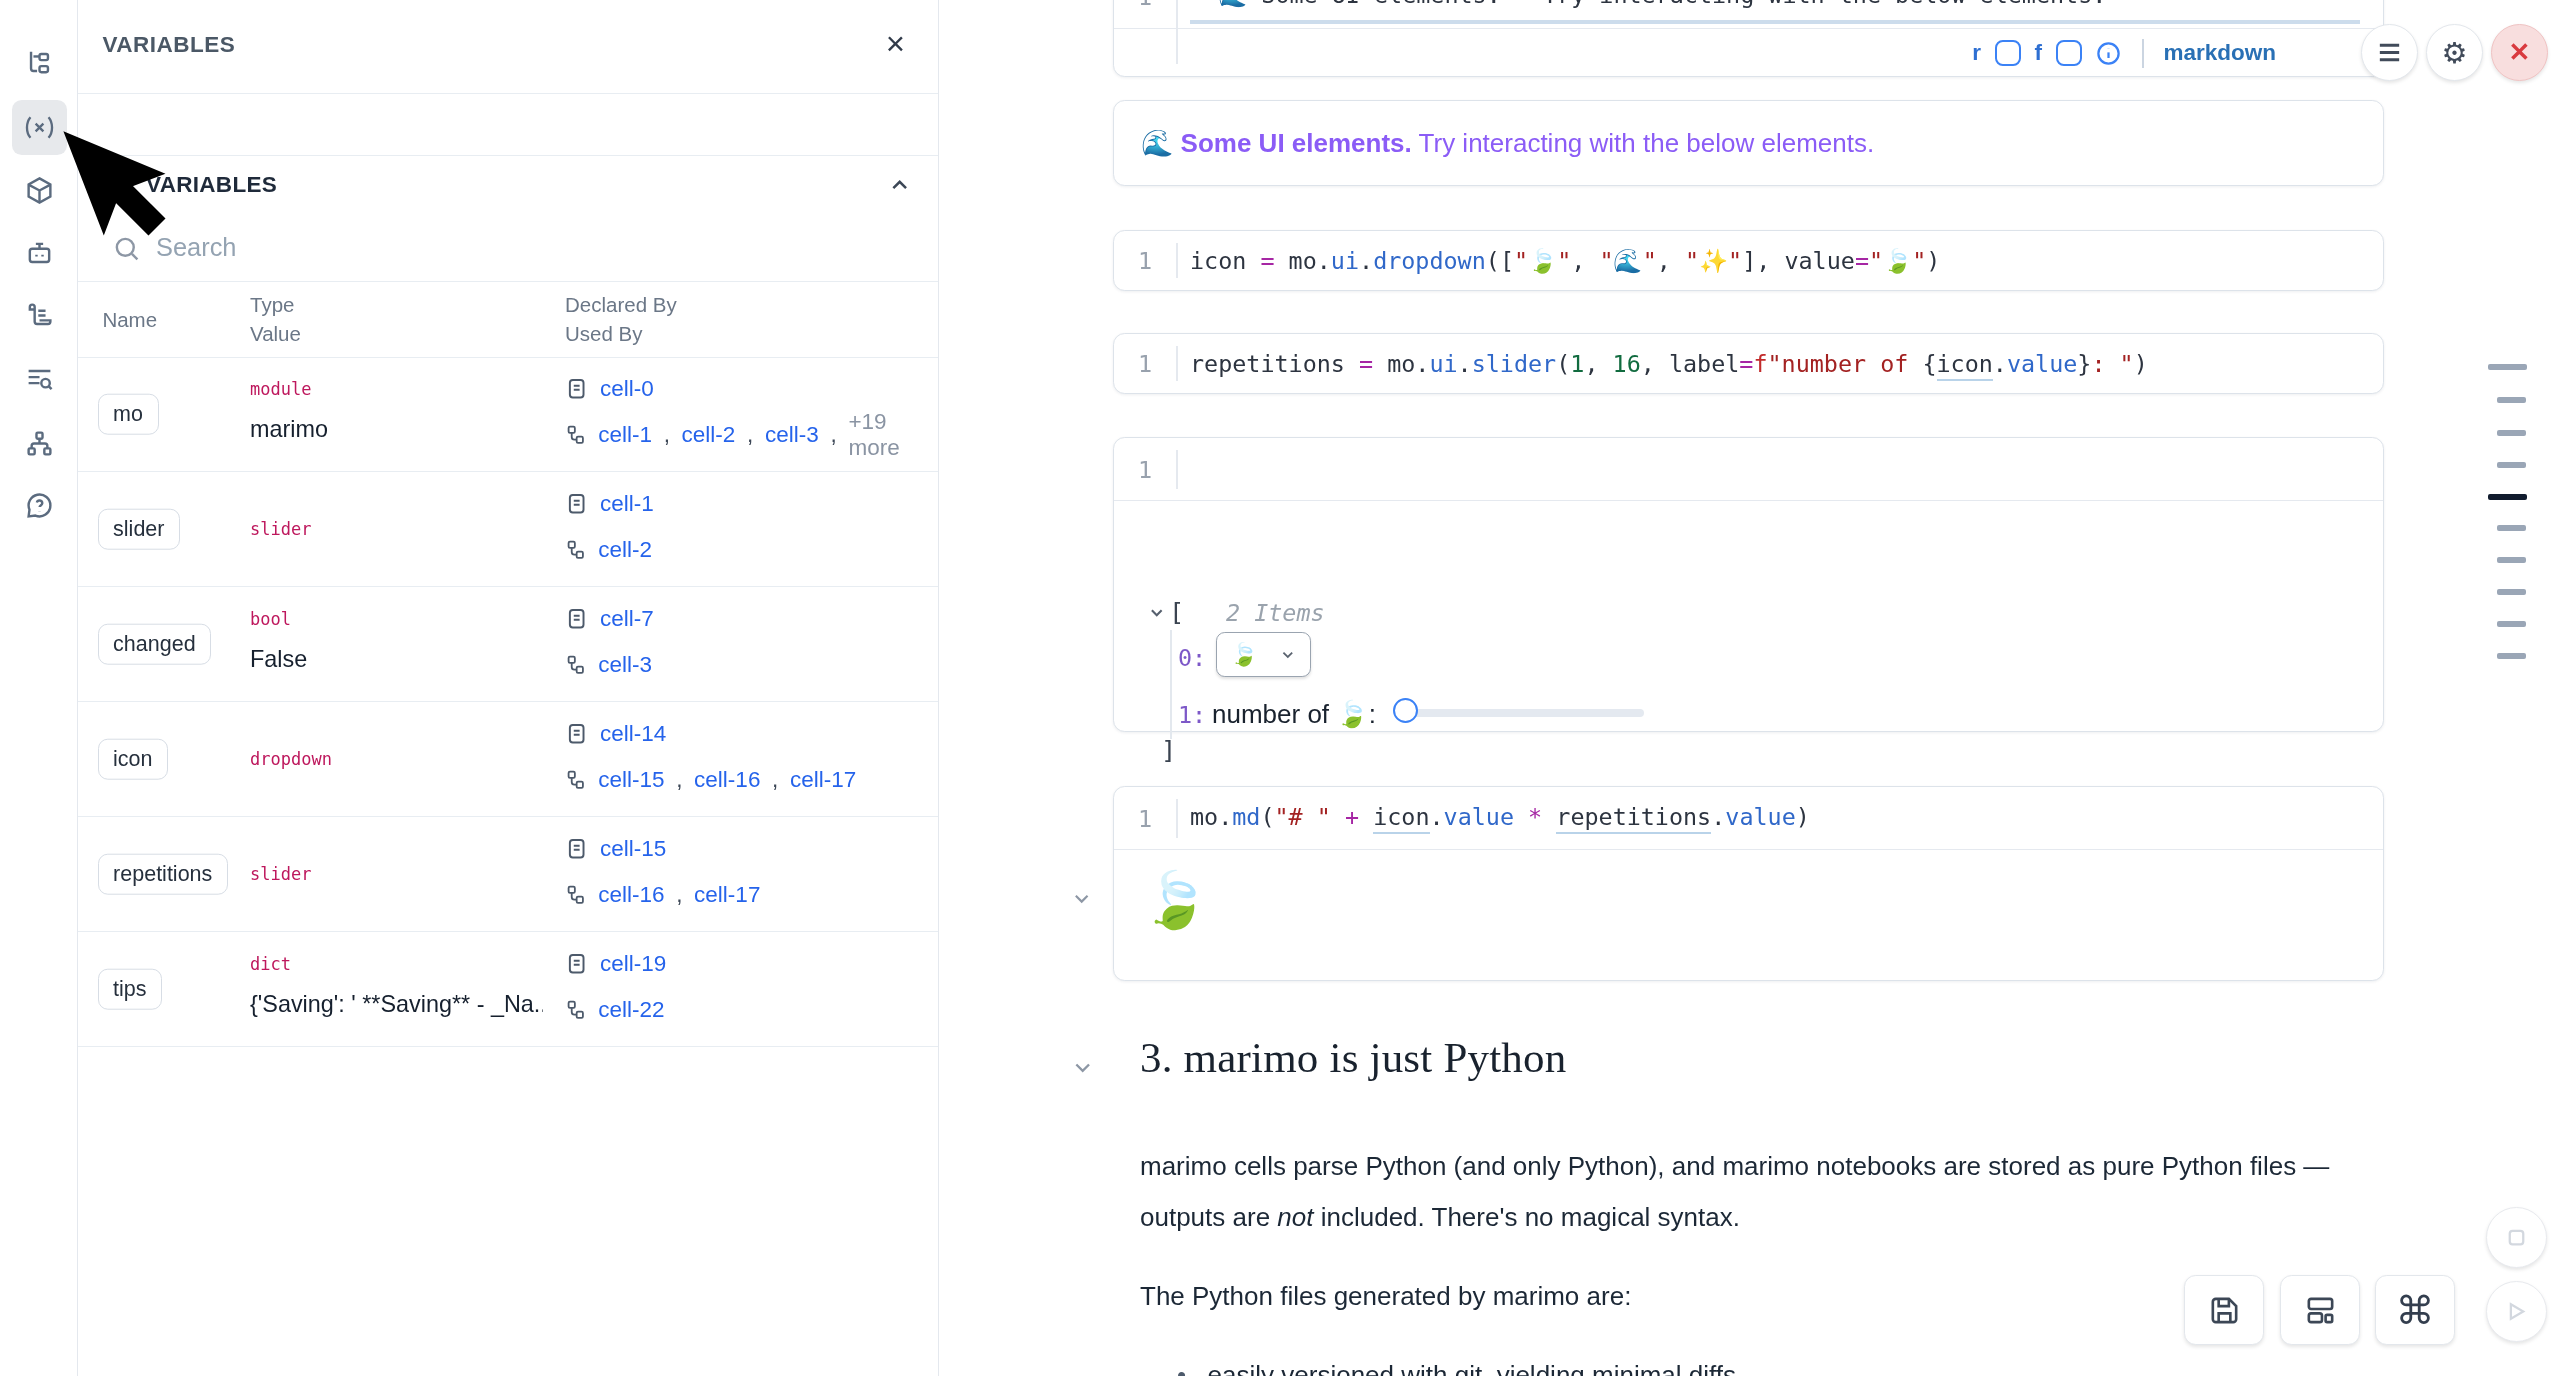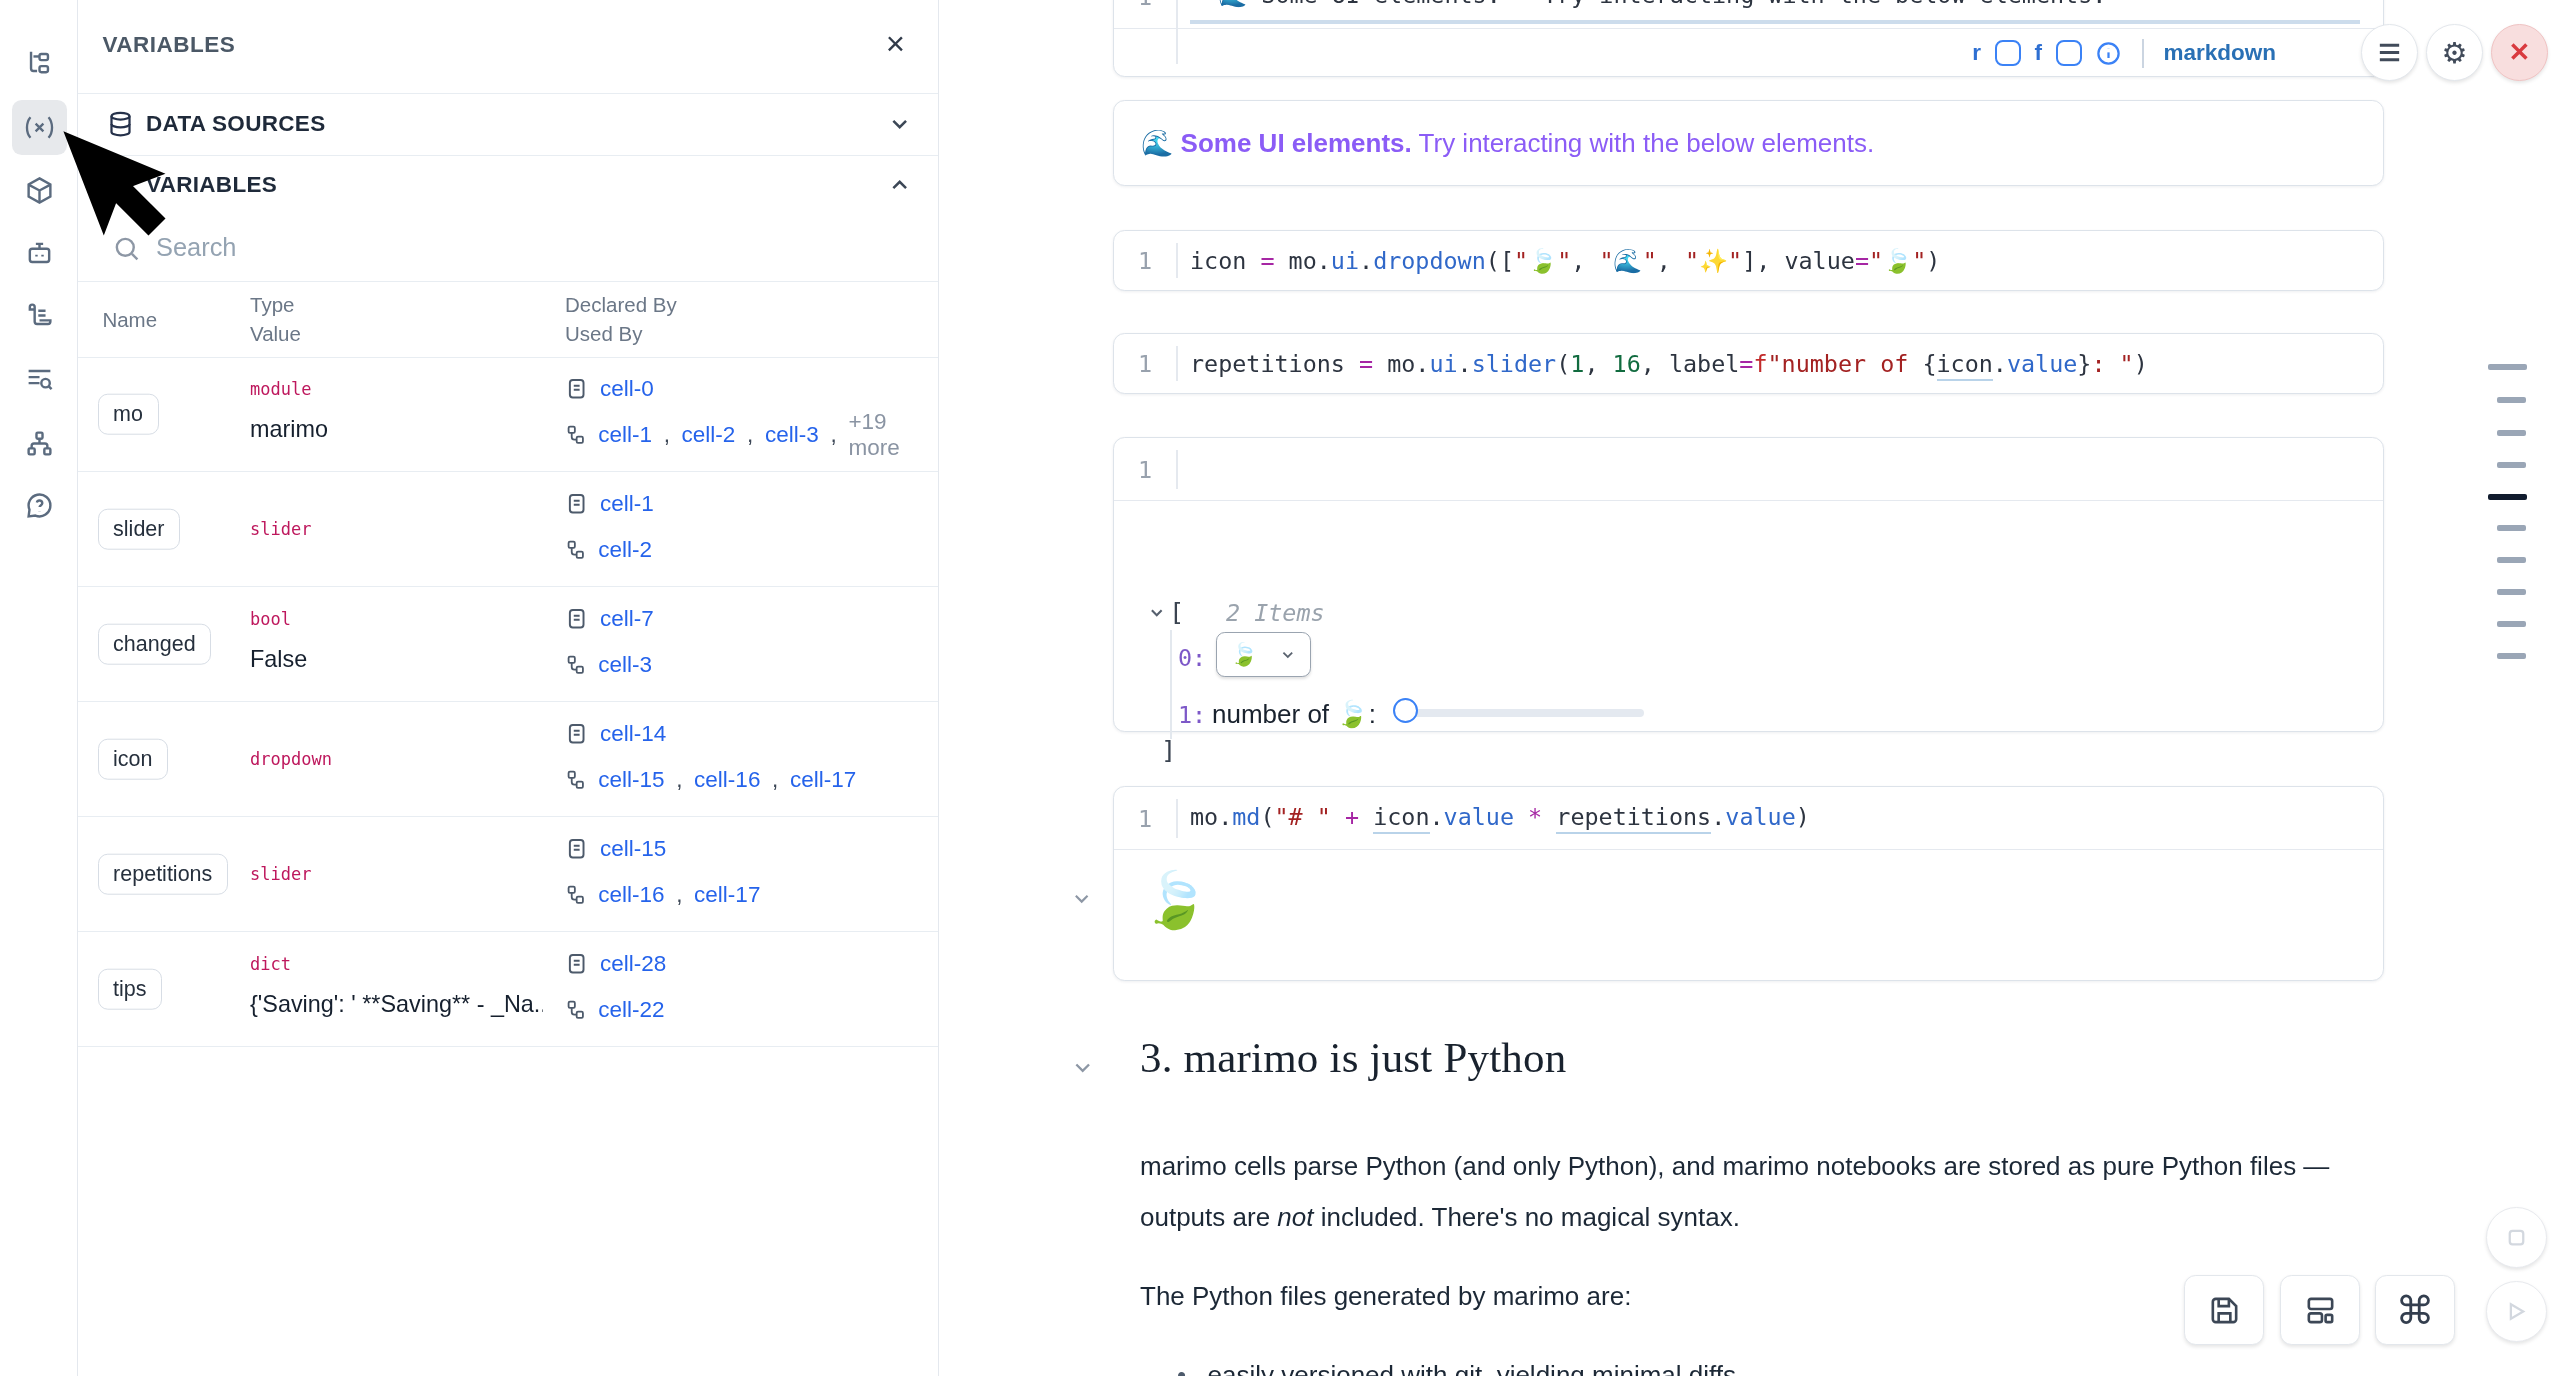--- a/index.html
+++ b/index.html
@@ -183,35 +183,20 @@
         <path d="M12 16.6v.2"></path>
       </svg>
   </div>
 </div>
 
 <div id="panel">
   <div class="panel-title">VARIABLES</div>
   <div class="panel-close">×</div>
   <div class="hr" style="top:93px"></div>
 
-  <div class="sect-row" style="top:93px">
-    <span class="sect-icon">
-      <svg width="27" height="27" viewBox="0 0 24 24" fill="none" stroke="currentColor" stroke-width="2">
-          <ellipse cx="12" cy="5" rx="8" ry="3"></ellipse>
-          <path d="M4 5v7c0 1.7 3.6 3 8 3s8-1.3 8-3V5"></path>
-          <path d="M4 12v7c0 1.7 3.6 3 8 3s8-1.3 8-3v-7"></path>
-        </svg>
-    </span>
-    <span class="sect-label">DATA SOURCES</span>
-    <span class="sect-chev">
-      <svg width="25.4" height="25.4" viewBox="0 0 24 24" fill="none" stroke="currentColor" stroke-width="2.4">
-          <path d="M6 9l6 6 6-6"></path>
-        </svg>
-    </span>
-  </div>
   <div class="hr" style="top:155px"></div>
 
   <div class="sect-row" style="top:155px; height:60px">
     <span class="sect-icon">
       <svg width="27" height="27" viewBox="0 0 24 24" fill="none" stroke="currentColor" stroke-width="1.8">
           <path d="M5 4c-2 2.3-2.7 5-2.7 8S3 17.7 5 20"></path>
           <path d="M19 4c2 2.3 2.7 5 2.7 8S21 17.7 19 20"></path>
           <path d="M9 9l6 6M15 9l-6 6"></path>
         </svg>
     </span>
@@ -381,21 +366,21 @@
         <span class="vbadge">tips</span>
         <div class="vtype">dict</div>
         <div class="vvalue">{'Saving': ' **Saving** - _Na...</div>
         <div class="dline l1">
           <span class="cicon">
             <svg width="23.4" height="25.4" viewBox="0 0 24 24" fill="none" stroke="currentColor" stroke-width="2">
               <rect x="5" y="3" width="14" height="18" rx="3"></rect>
               <path d="M9 9h6M9 13h6"></path>
             </svg>
           </span>
-          <a class="cell-link">cell-28</a>
+          <a class="cell-link">cell-19</a>
         </div>
         <div class="dline l2">
           <span class="cicon">
             <svg width="21.5" height="21.5" viewBox="0 0 24 24" fill="none" stroke="currentColor" stroke-width="2">
               <rect x="4" y="3" width="7" height="7" rx="1.5"></rect>
               <rect x="13" y="14" width="7" height="7" rx="1.5"></rect>
               <path d="M7.5 10v4.5a3 3 0 0 0 3 3H13"></path>
             </svg>
           </span>
           <a class="cell-link">cell-22</a>

